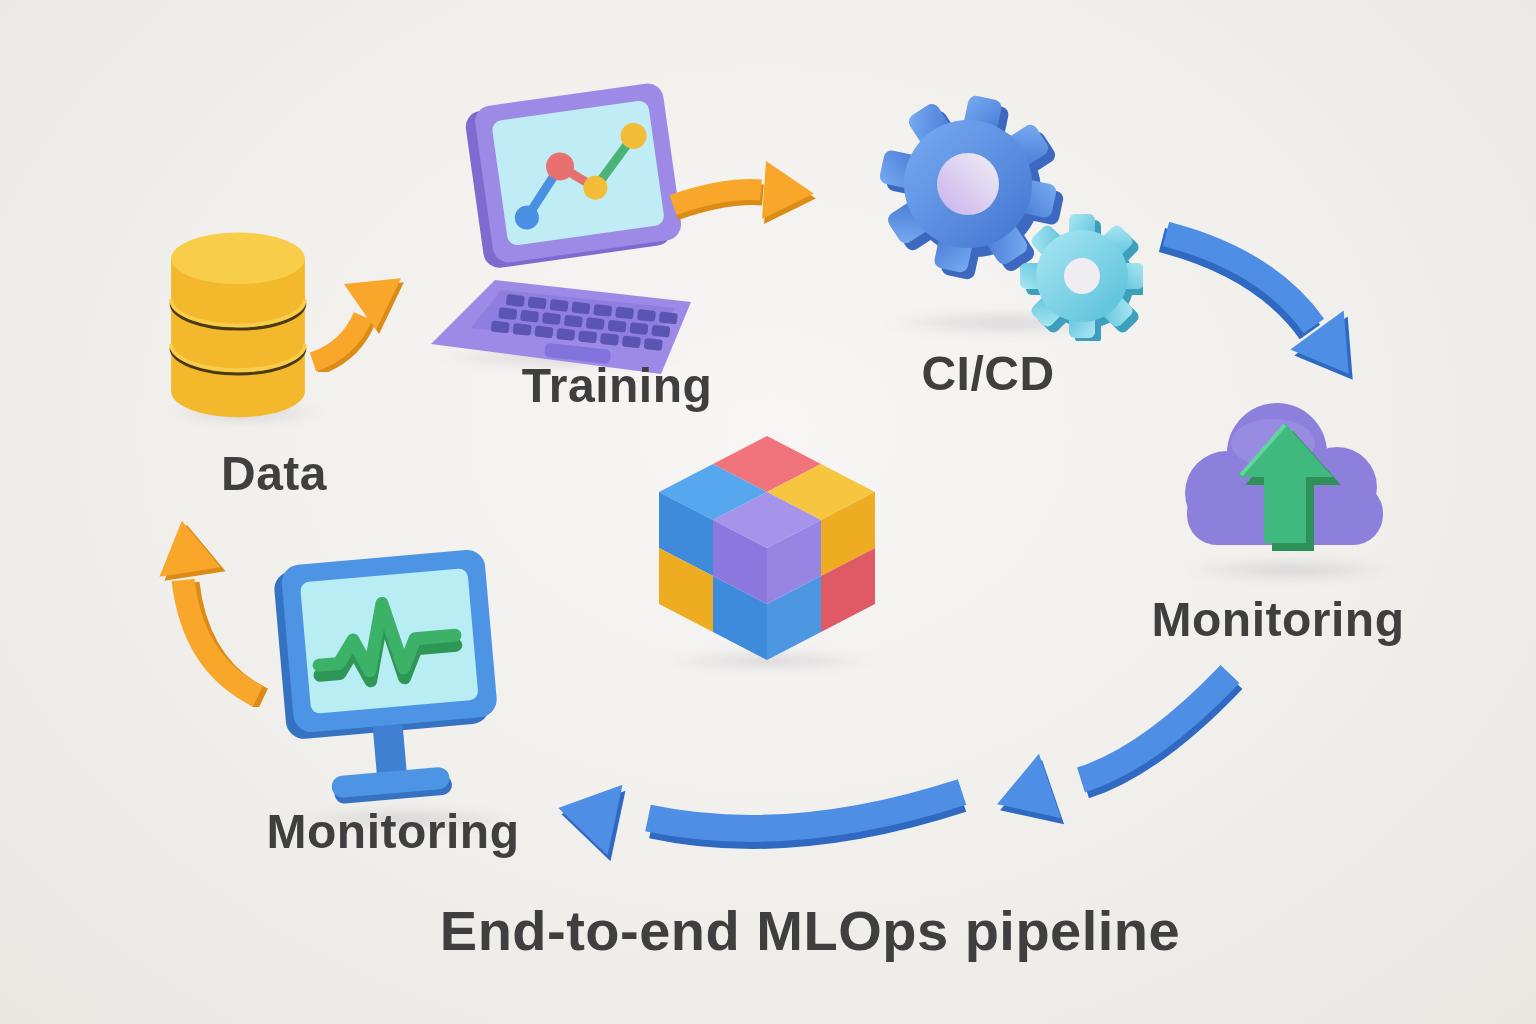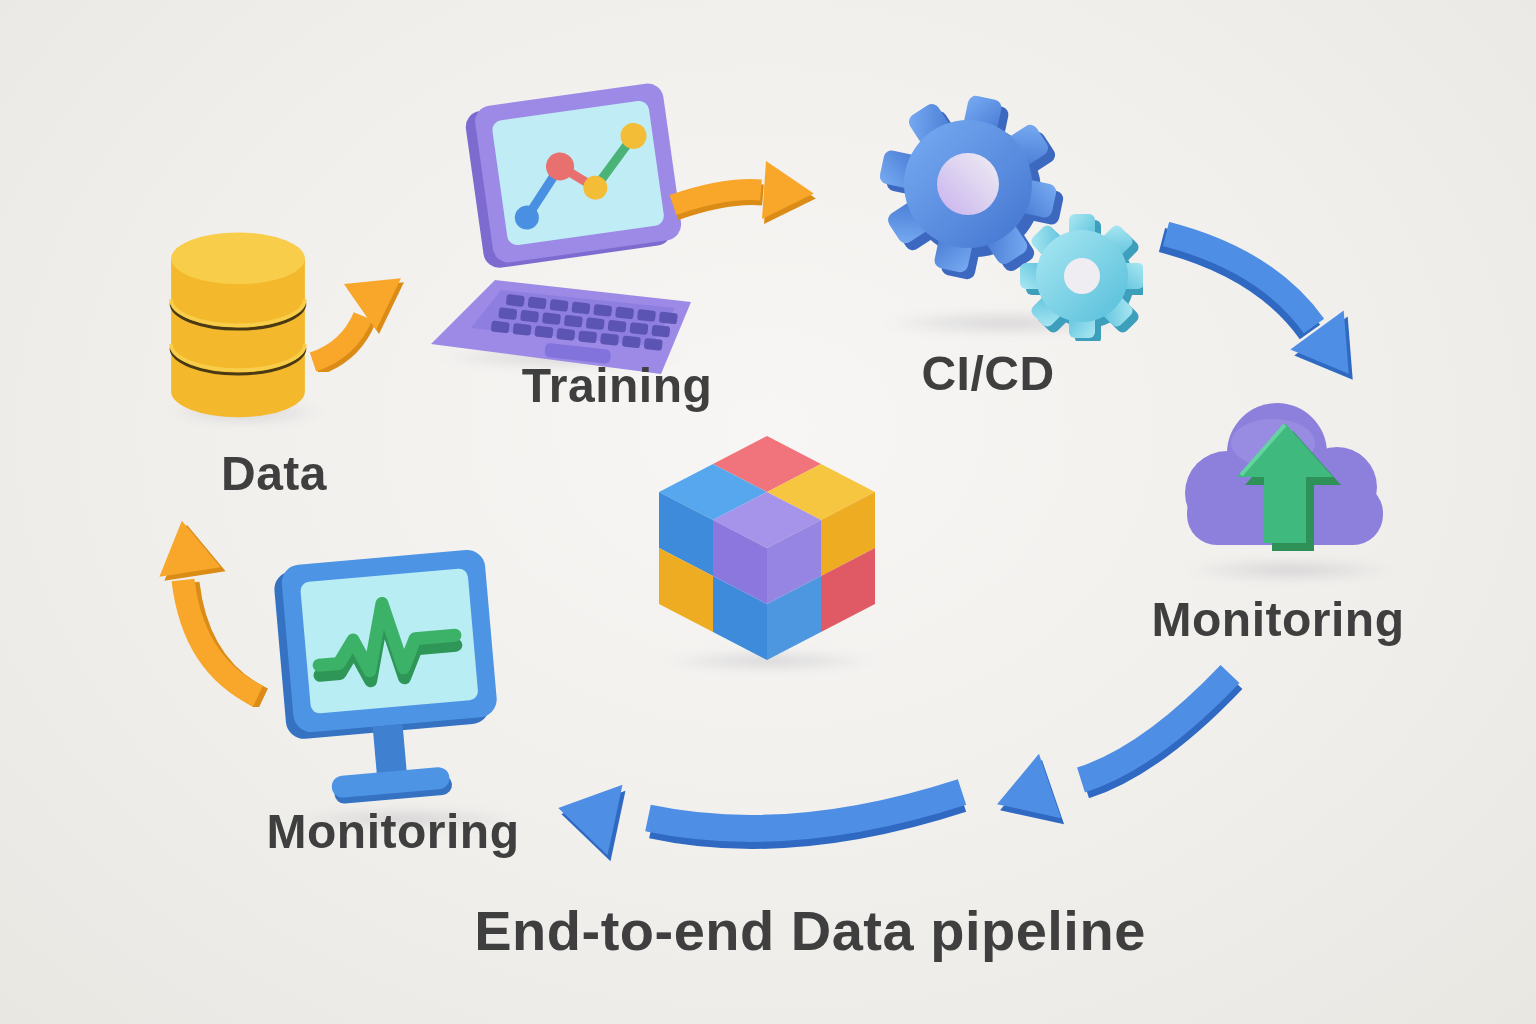--- a/index.html
+++ b/index.html
@@ -274,14 +274,14 @@
       <polygon points="0,-31 52,0 0,31" stroke="none" transform="translate(50,70) rotate(-99)"></polygon>
     </g>
   </svg>
 
   <div class="label" style="left:246px;top:446px;margin-left:28px;">Data</div>
   <div class="label" style="left:617px;top:358px;">Training</div>
   <div class="label" style="left:988px;top:346px;text-align:center;">CI/CD</div>
   <div class="label" style="left:1278px;top:592px;">Monitoring</div>
   <div class="label" style="left:393px;top:804px;">Monitoring</div>
 
-  <div class="title" style="left:810px;top:898px;">End-to-end Data pipeline</div>
+  <div class="title" style="left:810px;top:898px;">End-to-end MLOps pipeline</div>
 </div>
 
 </body></html>

